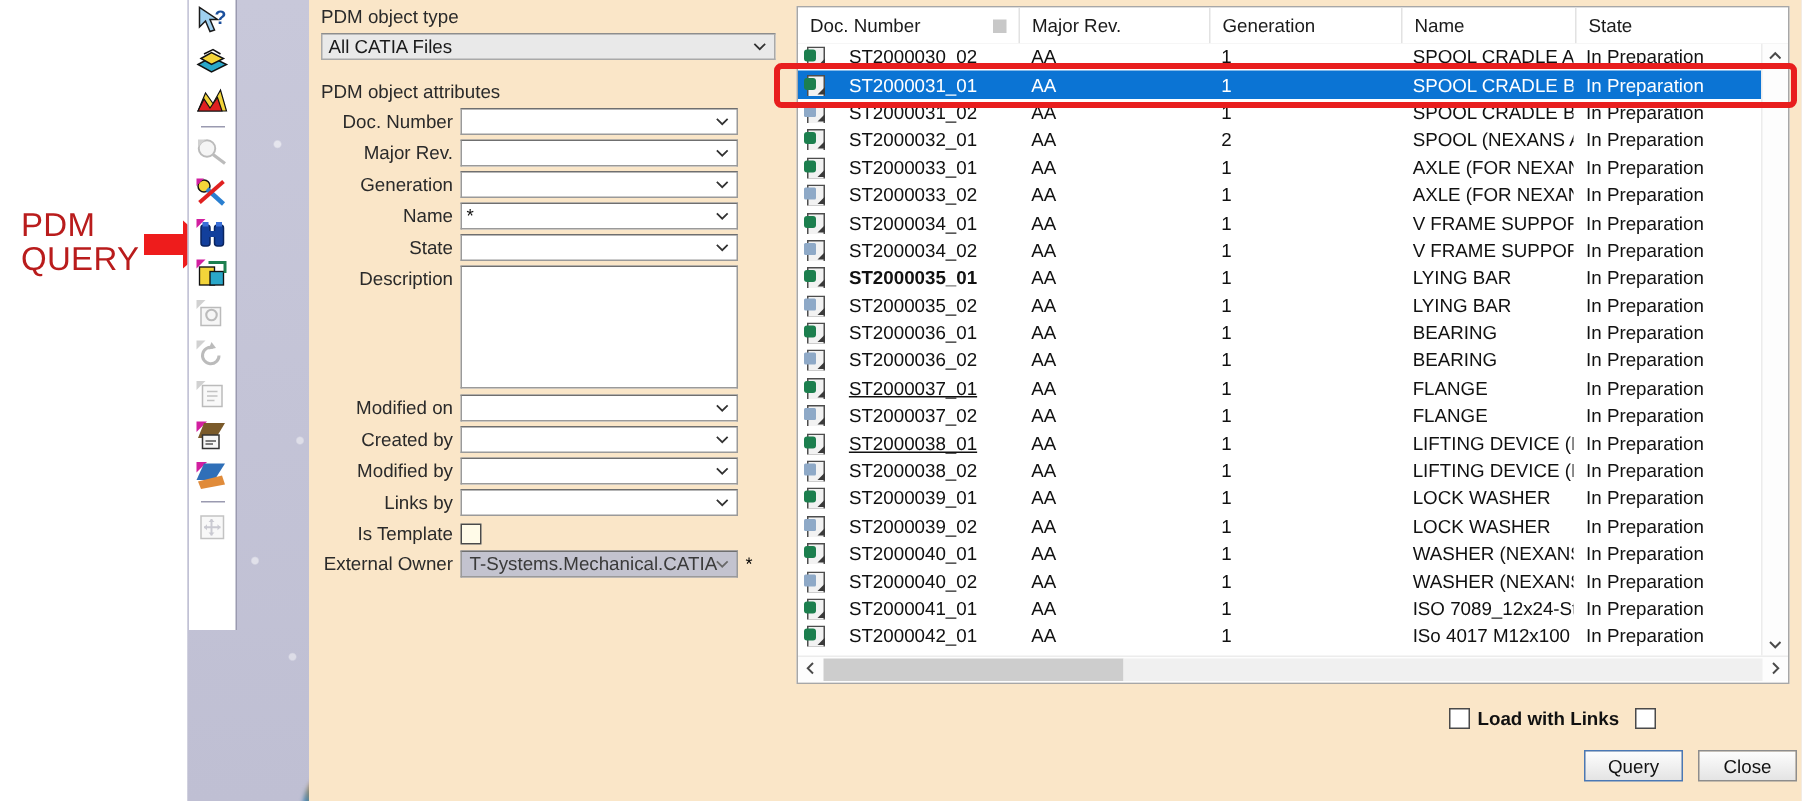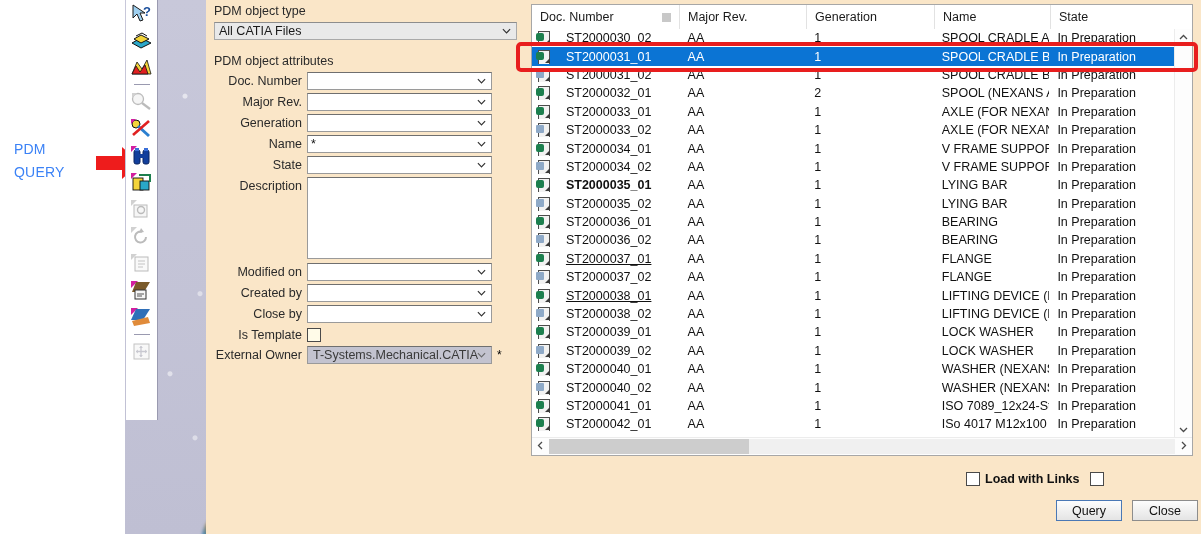--- a/index.html
+++ b/index.html
@@ -13,23 +13,23 @@
     font-family: "Liberation Sans", sans-serif;
     font-size: 12px;
     color: #000;
   }
 
   
   #annotation-label {
     position: absolute;
     left: 14px; top: 138px;
     width: 92px;
-    font-size: 14px;
+    font-size: 22px;
     line-height: 23px;
-    color: #3b82f6;
+    color: #b91c1c;
     font-family: "Liberation Sans", sans-serif;
     letter-spacing: .2px;
   }
   #annotation-arrow {
     position: absolute;
     left: 96px; top: 146px;
     width: 44px; height: 34px;
   }
 
   
@@ -537,23 +537,31 @@
 
     <div class="row">
       <div class="lbl">Created by</div>
       <div class="ctl"><span></span>
         <svg class="chev" viewBox="0 0 10 10">
             <path d="M1 3 L5 7 L9 3" fill="none" stroke="#333" stroke-width="1.3"></path>
           </svg>
       </div>
     </div>
 
-
     <div class="row">
-      <div class="lbl">Close by</div>
+      <div class="lbl">Modified by</div>
+      <div class="ctl"><span></span>
+        <svg class="chev" viewBox="0 0 10 10">
+            <path d="M1 3 L5 7 L9 3" fill="none" stroke="#333" stroke-width="1.3"></path>
+          </svg>
+      </div>
+    </div>
+
+    <div class="row">
+      <div class="lbl">Links by</div>
       <div class="ctl"><span></span>
         <svg class="chev" viewBox="0 0 10 10">
             <path d="M1 3 L5 7 L9 3" fill="none" stroke="#333" stroke-width="1.3"></path>
           </svg>
       </div>
     </div>
 
     <div class="row cb">
       <div class="lbl">Is Template</div>
       <div class="cbx"></div>

